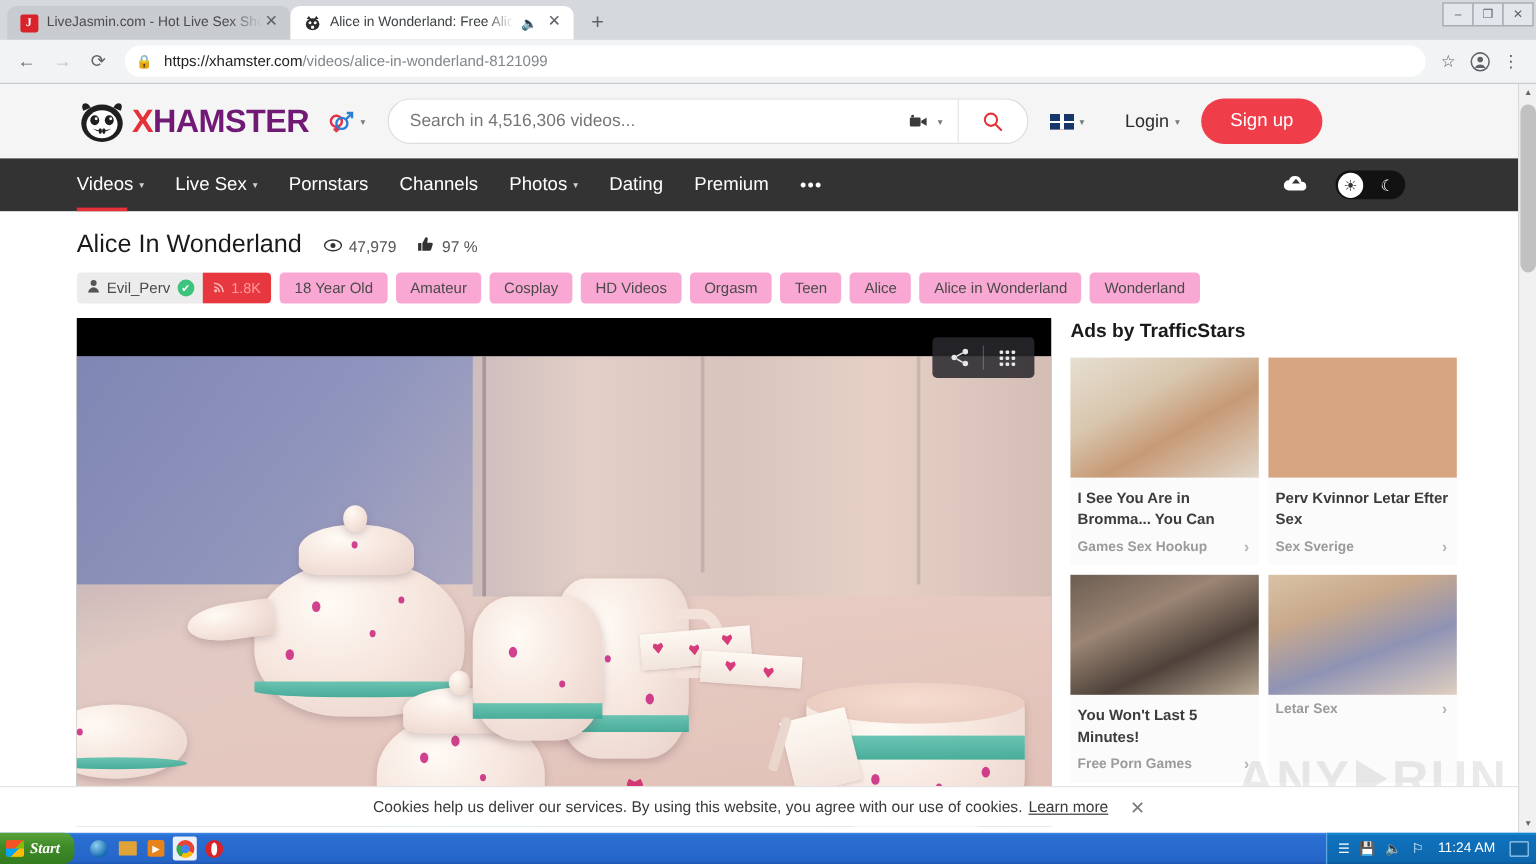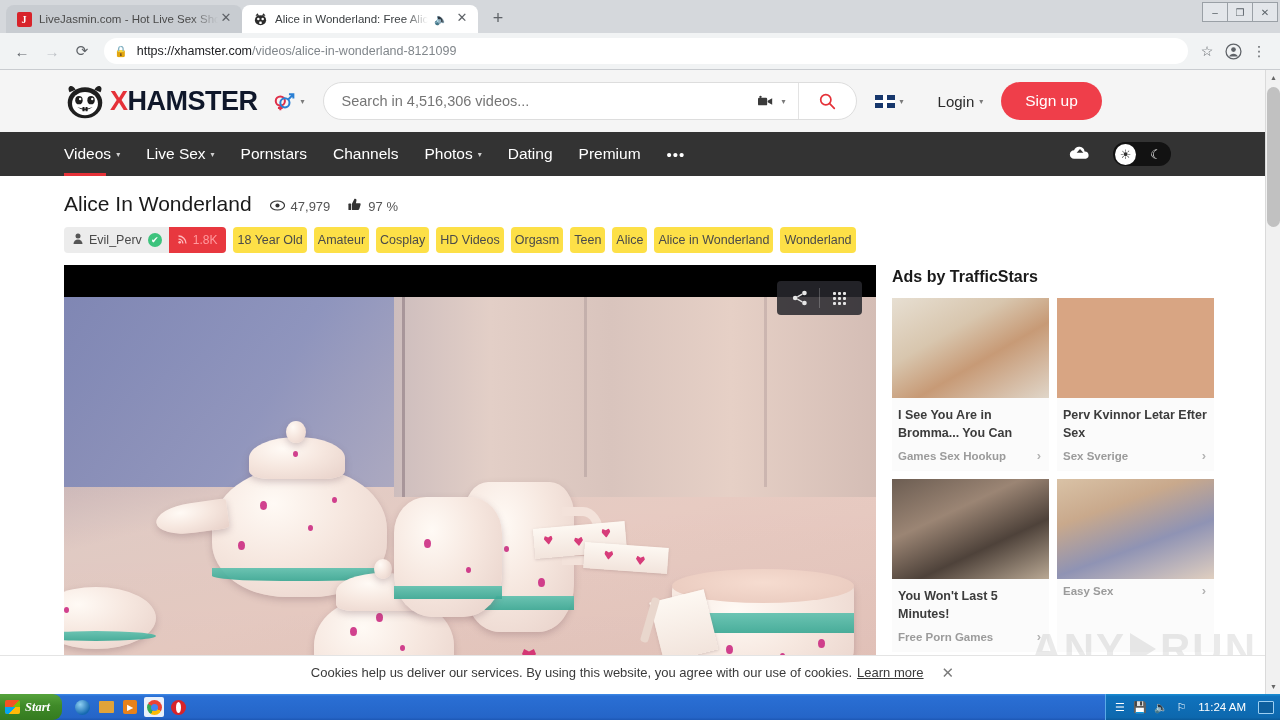--- a/index.html
+++ b/index.html
@@ -133,21 +133,21 @@
     padding: 0 0 0 64px;
   }
   .logo { display: flex; align-items: center; }
   .hamster-face {
     width: 42px; height: 38px;
     position: relative;
     margin-right: 4px;
   }
   .hamster-face svg { display: block; }
   .logo-x { color: #e53138; font-weight: bold; font-size: 27px; letter-spacing: -0.5px; }
-  .logo-txt { color: #0f172a; font-weight: bold; font-size: 27px; letter-spacing: -0.5px; }
+  .logo-txt { color: #701a75; font-weight: bold; font-size: 27px; letter-spacing: -0.5px; }
   .gender-ic {
     margin-left: 14px;
     display: flex; align-items: center;
     font-size: 18px;
   }
   .caret { font-size: 8px; color: #7a7a7a; margin-left: 5px; }
 
   .searchwrap {
     margin-left: 18px;
     width: 534px; height: 38px;
@@ -253,25 +253,25 @@
   .stat { font-size: 13px; color: #555; margin-left: 18px; display: flex; align-items: center; }
   .stat .ic { margin-right: 6px; font-size: 13px; color: #333; }
 
   .tagrow {
     display: flex; align-items: center;
     padding: 11px 0 0 64px;
     gap: 7px;
     flex-wrap: nowrap;
   }
   .chip {
-    background: #fde047;
+    background: #f9a8d4;
     border-radius: 4px;
     font-size: 12.5px;
     color: #4a4a4a;
-    padding: 6px 4px;
+    padding: 6px 12px;
     white-space: nowrap;
   }
   .uploader {
     background: #ececec;
     border-radius: 4px;
     display: flex; align-items: center;
     padding: 0 0 0 9px;
     font-size: 12.5px; color: #4a4a4a;
     height: 26px;
     overflow: hidden;
@@ -859,21 +859,21 @@
               <div class="ad-txt">You Won't Last 5 Minutes!</div>
               <div class="ad-src">
                 <span>Free Porn Games</span>
                 <span class="ad-arrow">›</span>
               </div>
             </div>
 
             <div class="ad-card">
               <div class="ad-img a4"></div>
               <div class="ad-src">
-                <span>Easy Sex</span>
+                <span>Letar Sex</span>
                 <span class="ad-arrow">›</span>
               </div>
             </div>
 
           </div>
         </div>
       </div>
 
       <div class="watermark">
         <span>ANY</span>

